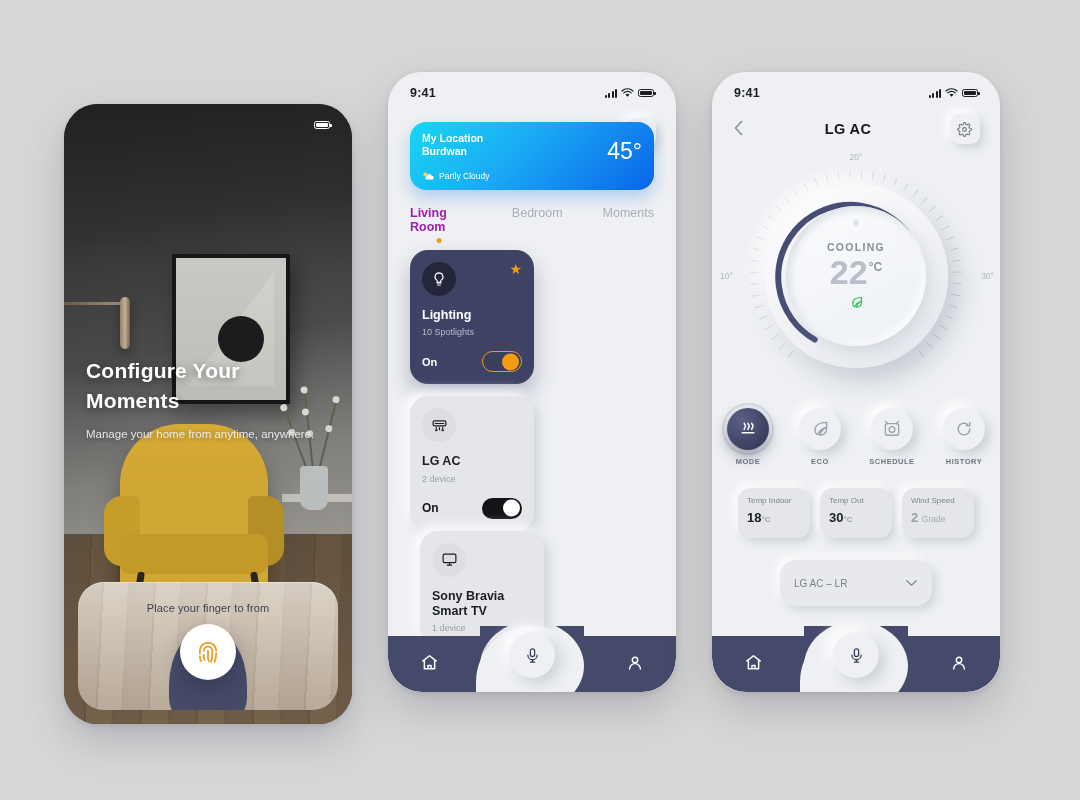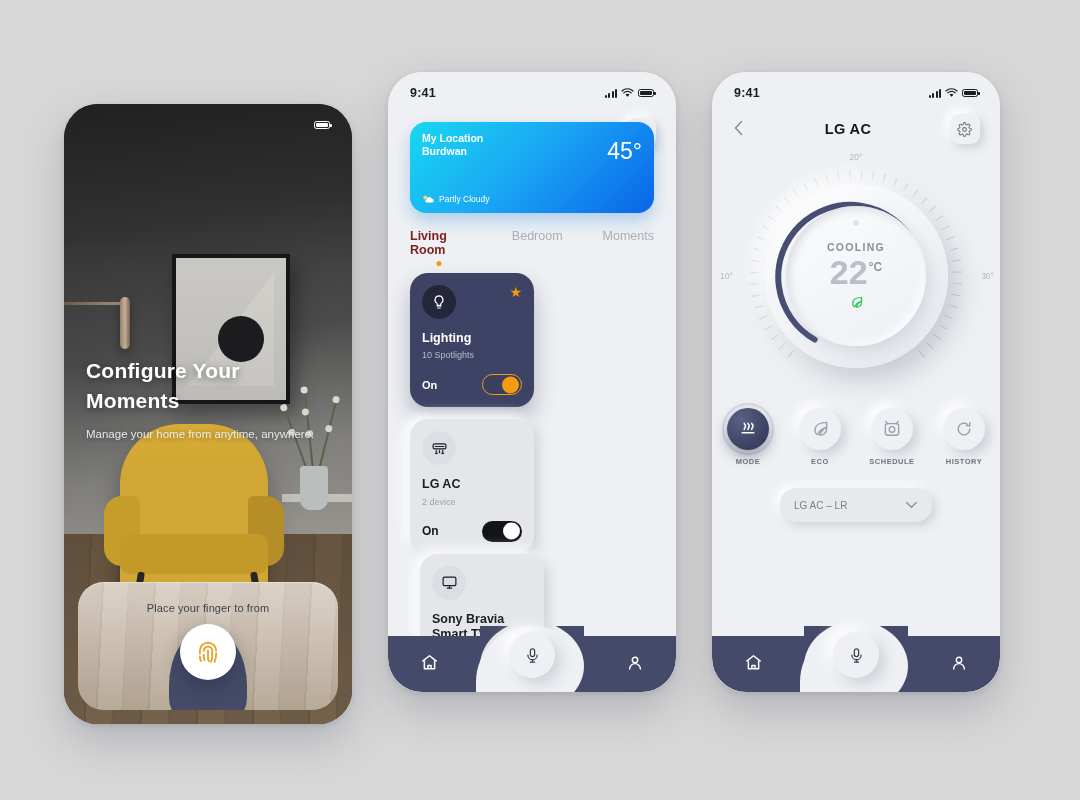--- a/index.html
+++ b/index.html
@@ -120,42 +120,42 @@
   .greet{ position:relative; z-index:1; }
   .greet h1{ font-size:22px; font-weight:800; color:#14161b; letter-spacing:.3px; }
   .greet p{ font-size:10.5px; color:#9aa0aa; margin-top:2px; }
   .gear-btn{
     position:absolute; right:20px; top:12px; width:30px;height:30px;border-radius:9px;
     background:#eef0f3; display:flex;align-items:center;justify-content:center;
     box-shadow:4px 4px 8px #cfd3d9, -4px -4px 8px #ffffff;
   }
   .cards-row{ display:flex; gap:10px; padding: 14px 22px 0 22px; }
   .wcard{
-    flex:1; height:91px; border-radius:16px; padding:10px 12px; position:relative; overflow:hidden;
+    flex:1; height:68px; border-radius:16px; padding:10px 12px; position:relative; overflow:hidden;
     background: linear-gradient(135deg,#18d8f0 0%,#1aa9f5 45%,#0a64e8 100%);
     color:#fff; box-shadow:0 8px 16px rgba(20,120,220,.28);
   }
   .wcard .t{ font-size:10.5px; font-weight:700; }
   .wcard .c{ font-size:10.5px; font-weight:700; margin-top:1px; }
   .wcard .temp{ position:absolute; right:12px; top:16px; font-size:23px; font-weight:400; }
   .wcard .cond{ position:absolute; left:12px; bottom:9px; font-size:8.5px; display:flex;align-items:center;gap:4px; }
   .ecard{
     flex:1; height:72px; border-radius:16px; padding:10px 12px; position:relative; overflow:hidden;
     background:#e9ebef; box-shadow:5px 5px 12px #ccd0d6, -5px -5px 12px #ffffff;
   }
   .ecard .t{ font-size:10.5px; font-weight:700; color:#1b1d22; }
   .ecard .v{ font-size:15px; font-weight:800; color:#1fc24a; margin-top:3px; }
   .ecard .k{ font-size:8.5px; color:#9aa0aa; margin-top:2px; }
   .bolt{ position:absolute; right:4px; top:8px; font-size:30px; color:#f6d510; line-height:1;
          text-shadow:0 0 10px rgba(246,213,16,.55); }
   .bolt small{ font-size:15px; opacity:.85; }
 
   .tabs{ display:flex; align-items:flex-start; gap:0; padding: 16px 22px 0 22px; }
   .tab{ font-size:12.5px; color:#a8aeb8; font-weight:400; position:relative; }
-  .tab.active{ color:#7f1d1d; font-weight:800; }
+  .tab.active{ color:#a21caf; font-weight:800; }
   .tab .dot{ position:absolute; left:50%; transform:translateX(-50%); bottom:-9px;
              width:5px;height:5px;border-radius:50%;background:#f39c12; }
   .tab:nth-child(2){ margin-left:44px; }
   .tab:nth-child(3){ margin-left:40px; }
 
   .grid{ position:relative; padding: 16px 22px 0 22px; }
   .gcol{ display:inline-block; vertical-align:top; width:124px; }
   .gcol + .gcol{ margin-left:10px; }
   .dcard{ border-radius:18px; padding:12px 12px 12px 12px; position:relative; }
   .dcard.dark{ background:#3e4365; color:#fff; box-shadow:0 12px 22px rgba(62,67,101,.33); }
@@ -243,21 +243,21 @@
   .mlabel{ font-size:7.5px; letter-spacing:.5px; color:#6f7480; margin-top:7px; font-weight:700; }
 
   .stats{ display:flex; justify-content:center; gap:10px; margin-top:22px; }
   .stat{ width:72px; height:50px; border-radius:13px; background:#e4e6ea; padding:8px 9px;
          box-shadow:4px 4px 10px #ced2d8, -4px -4px 10px #ffffff; }
   .stat .l{ font-size:8px; color:#7d828d; }
   .stat .v{ font-size:13px; font-weight:800; color:#1b1d22; margin-top:5px; }
   .stat .v em{ font-size:8px; font-style:normal; color:#9aa0aa; font-weight:700; }
   .stat .v u{ text-decoration:none; font-size:8.5px; color:#a5aab3; font-weight:400; }
 
-  .selector{ width:152px; height:34px; margin:22px auto 0; border-radius:16px; background:#e7e9ed;
+  .selector{ width:152px; height:46px; margin:22px auto 0; border-radius:16px; background:#e7e9ed;
              display:flex;align-items:center;justify-content:space-between; padding:0 14px;
              box-shadow:4px 4px 10px #cfd3d9, -4px -4px 10px #ffffff; }
   .selector span{ font-size:10px; color:#7a808b; }
   .selector .chev{ color:#8a909b; font-size:11px; }
 </style>
 </head>
 <body>
 
 <div class="stage">
 
@@ -712,20 +712,40 @@
           <div class="mbtn">
             <svg width="20" height="20" viewBox="0 0 24 24" fill="none" stroke="currentColor" stroke-width="1.7" stroke-linecap="round">
               <path d="M19 12a7 7 0 1 1-3-5.7"></path>
               <path d="M19 4.2V8h-3.8"></path>
             </svg>
           </div>
           <div class="mlabel">HISTORY</div>
         </div>
       </div>
 
+      <div class="stats">
+        <div class="stat">
+          <div class="l">Temp Indoor</div>
+          <div class="v">
+            <span>18</span><em>°C</em>
+          </div>
+        </div>
+        <div class="stat">
+          <div class="l">Temp Out</div>
+          <div class="v">
+            <span>30</span><em>°C</em>
+          </div>
+        </div>
+        <div class="stat">
+          <div class="l">Wind Speed</div>
+          <div class="v" style="color:#9aa0aa;">
+            <span>2</span> <u>Grade</u>
+          </div>
+        </div>
+      </div>
 
       <div class="selector">
         <span>LG AC – LR</span>
         <span class="chev">
           <svg width="13" height="8" viewBox="0 0 14 9" fill="none" stroke="#8a909b" stroke-width="1.5" stroke-linecap="round" stroke-linejoin="round">
             <path d="M1.5 1.8 7 7 12.5 1.8"></path>
           </svg>
         </span>
       </div>
 

